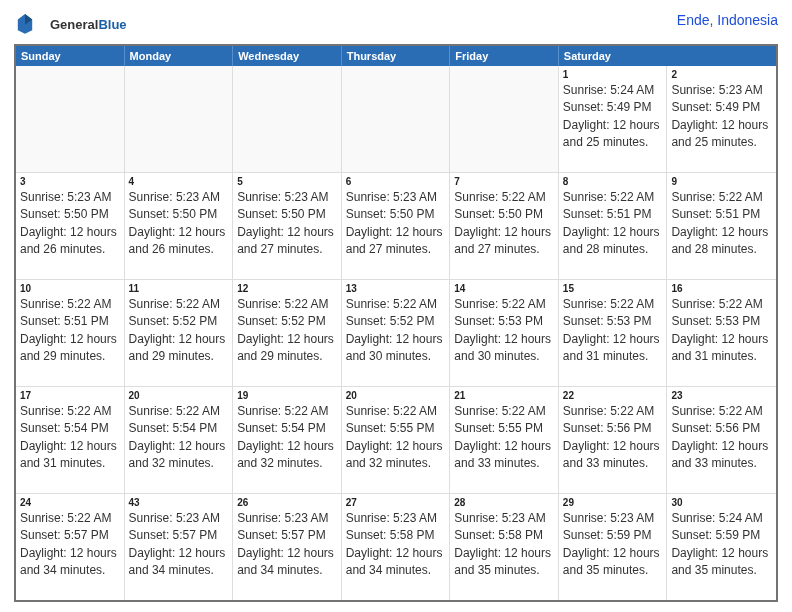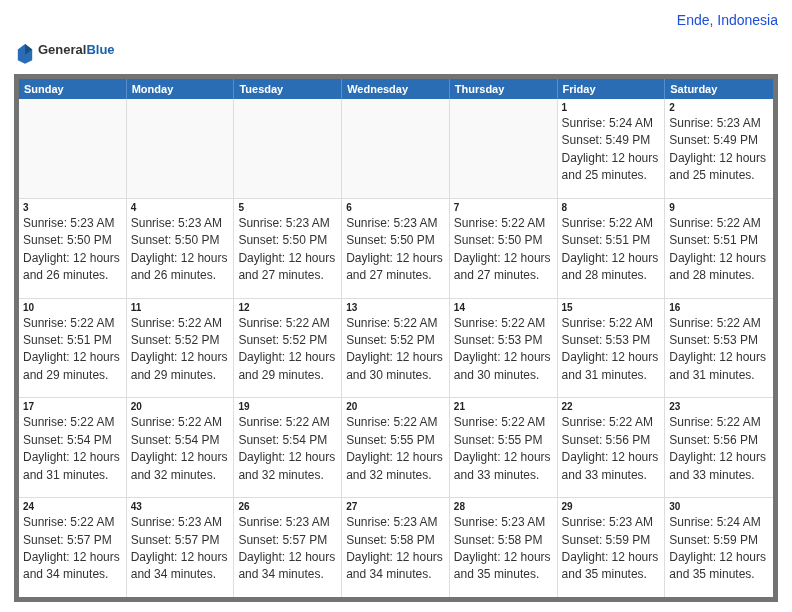--- a/index.html
+++ b/index.html
@@ -18,23 +18,22 @@
       flex-direction: column;
     }
     .header {
       display: flex;
       align-items: flex-start;
       justify-content: space-between;
       margin-bottom: 6px;
     }
     .logo {
       display: flex;
-      align-items: flex-start;
-      gap: 4px;
-      margin-top: 30px;
+      align-items: center;
+      gap: 16px;
     }
     .logo-text {
       font-size: 13px;
       font-weight: bold;
       line-height: 1.2;
     }
     .logo-general { color: #333; }
     .logo-blue { color: #1a5fa8; }
     .logo-icon {
       width: 18px;
@@ -52,21 +51,21 @@
       line-height: 1.1;
     }
     .title-location {
       font-size: 14px;
       color: #1d4ed8;
     }
     .calendar {
       flex: 1;
       display: flex;
       flex-direction: column;
-      border: 5px solid #737373;
+      border: 2px solid #737373;
     }
     .cal-header {
       display: grid;
       grid-template-columns: repeat(7, 1fr);
       background: #2a6db5;
     }
     .cal-header-cell {
       color: #fff;
       font-size: 11px;
       font-weight: bold;
@@ -128,21 +127,20 @@
     </div>
     <div class="title-block">
       <div class="title-location">Ende, Indonesia</div>
     </div>
   </div>
 
   <div class="calendar">
     <div class="cal-header">
       <div class="cal-header-cell">Sunday</div>
       <div class="cal-header-cell">Monday</div>
-      <div class="cal-header-cell">Tuesday</div>
       <div class="cal-header-cell">Wednesday</div>
       <div class="cal-header-cell">Thursday</div>
       <div class="cal-header-cell">Friday</div>
       <div class="cal-header-cell">Saturday</div>
     </div>
     <div class="cal-body" id="cal-body">
     <div class="cal-row">
           <div class="cal-cell empty"></div>
           <div class="cal-cell empty"></div>
           <div class="cal-cell empty"></div>

